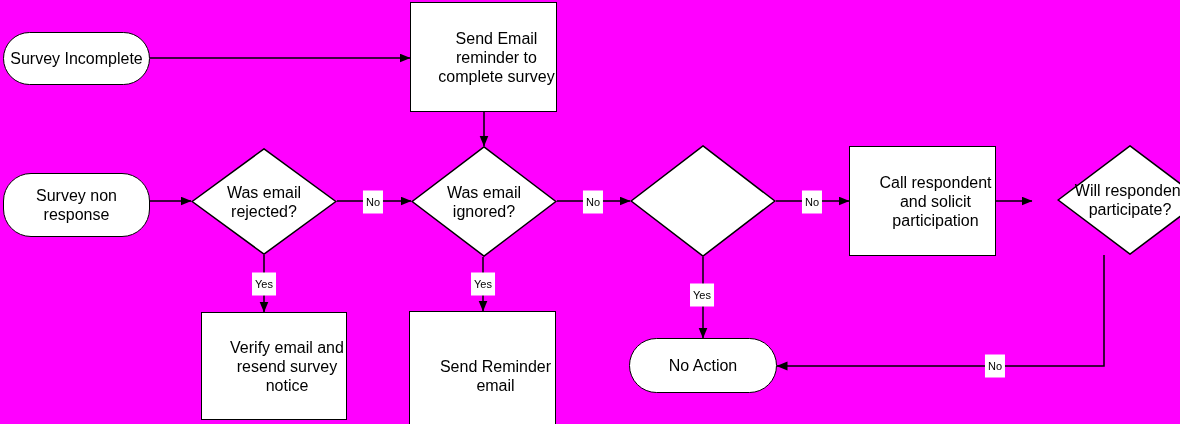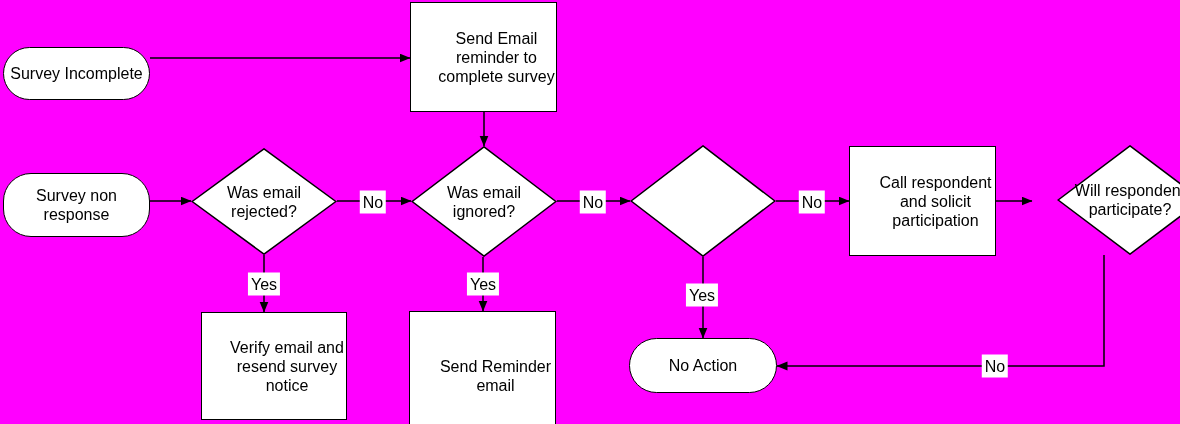--- a/index.html
+++ b/index.html
@@ -32,21 +32,21 @@
     position: absolute; left: 0; top: 0; width: 100%; height: 100%;
   }
   .decision .diamond polygon {
     fill: #fff; stroke: #000; stroke-width: 1.5;
     vector-effect: non-scaling-stroke;
   }
   .edge-label {
     position: absolute;
     transform: translate(-50%, -50%);
     background: #fff;
-    font-size: 16px;
+    font-size: 11px;
     line-height: 21px;
     padding: 1px 3px;
     white-space: nowrap;
   }
 </style>
 </head>
 <body>
 
 <div class="canvas">
 
@@ -62,21 +62,21 @@
     <line x1="337" y1="201" x2="411" y2="201" marker-end="url(#arr)"></line>
     <line x1="557" y1="201" x2="630" y2="201" marker-end="url(#arr)"></line>
     <line x1="776" y1="201" x2="849" y2="201" marker-end="url(#arr)"></line>
     <line x1="996" y1="201" x2="1032" y2="201" marker-end="url(#arr)"></line>
     <line x1="264" y1="255" x2="264" y2="312" marker-end="url(#arr)"></line>
     <line x1="483" y1="257" x2="483" y2="311" marker-end="url(#arr)"></line>
     <line x1="703" y1="257" x2="703" y2="338" marker-end="url(#arr)"></line>
     <polyline points="1104,255 1104,366 777,366" marker-end="url(#arr)"></polyline>
   </svg>
 
-  <div class="node terminator" style="left:3px; top:32px; width:147px; height:53px;margin-top:15px;">
+  <div class="node terminator" style="left:3px; top:32px; width:147px; height:53px;">
     <span class="node-label">Survey Incomplete</span>
   </div>
 
   <div class="node process" style="left:410px; top:2px; width:147px; height:110px;">
     <span class="node-label">Send Email
 reminder to
 complete survey</span>
   </div>
 
   <div class="node terminator" style="left:3px; top:173px; width:147px; height:64px;">

